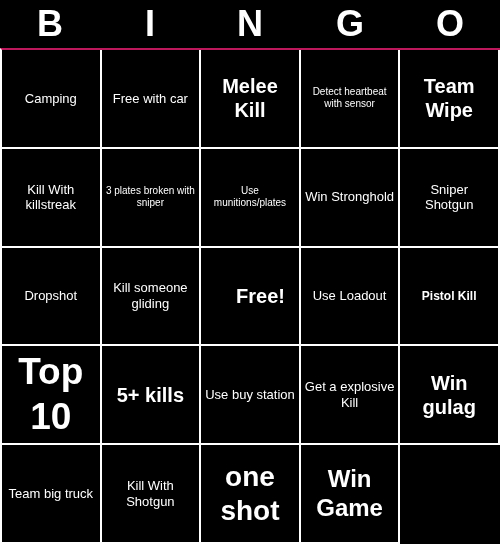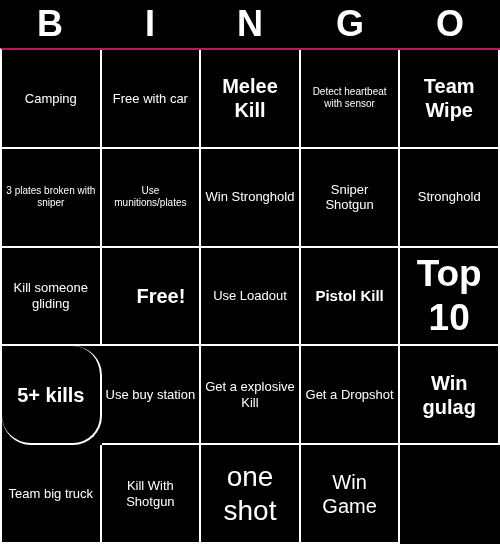--- a/index.html
+++ b/index.html
@@ -61,32 +61,32 @@
     <div class="header-letter">G</div>
     <div class="header-letter">O</div>
   </div>
 
 <div id="bingo-grid">
 <div class="cell">Camping</div>
     <div class="cell">Free with car</div>
     <div class="cell" style="font-size: 20px; font-weight: bold;">Melee Kill</div>
     <div class="cell" style="font-size: 10px;">Detect heartbeat with sensor</div>
     <div class="cell" style="font-size: 20px; font-weight: bold;">Team Wipe</div>
+    <div class="cell">Kill With killstreak</div>
     <div class="cell" style="font-size: 10px;">3 plates broken with sniper</div>
     <div class="cell" style="font-size: 10px;">Use munitions/plates</div>
     <div class="cell">Win Stronghold</div>
     <div class="cell">Sniper Shotgun</div>
-    <div class="cell">Stronghold</div>
+    <div class="cell">Dropshot</div>
     <div class="cell">Kill someone gliding</div>
     <div class="cell" style="font-size: 20px; font-weight: bold; padding-left: 25px;">Free!</div>
     <div class="cell">Use Loadout</div>
-    <div class="cell" style="font-size: 15px; font-weight: bold;">Pistol Kill</div>
+    <div class="cell" style="font-size: 12px; font-weight: bold;">Pistol Kill</div>
     <div class="cell" style="font-size: 37px; font-weight: bold;">Top 10</div>
-    <div class="cell" style="font-size: 20px; font-weight: bold; border-radius: 29px;">5+ kills</div>
+    <div class="cell" style="font-size: 20px; font-weight: bold;">5+ kills</div>
     <div class="cell">Use buy station</div>
     <div class="cell">Get a explosive Kill</div>
-    <div class="cell">Get a Dropshot</div>
     <div class="cell" style="font-size: 20px; font-weight: bold;">Win gulag</div>
     <div class="cell">Team big truck</div>
     <div class="cell">Kill With Shotgun</div>
-    <div class="cell" style="font-size: 28px; font-weight: normal;">one shot</div>
-    <div class="cell" style="font-size: 20px; font-weight: normal;">Win Game</div>
+    <div class="cell" style="font-size: 28px; font-weight: bold;">one shot</div>
+    <div class="cell" style="font-size: 24px; font-weight: bold;">Win Game</div>
   </div>
 
 </body></html>

